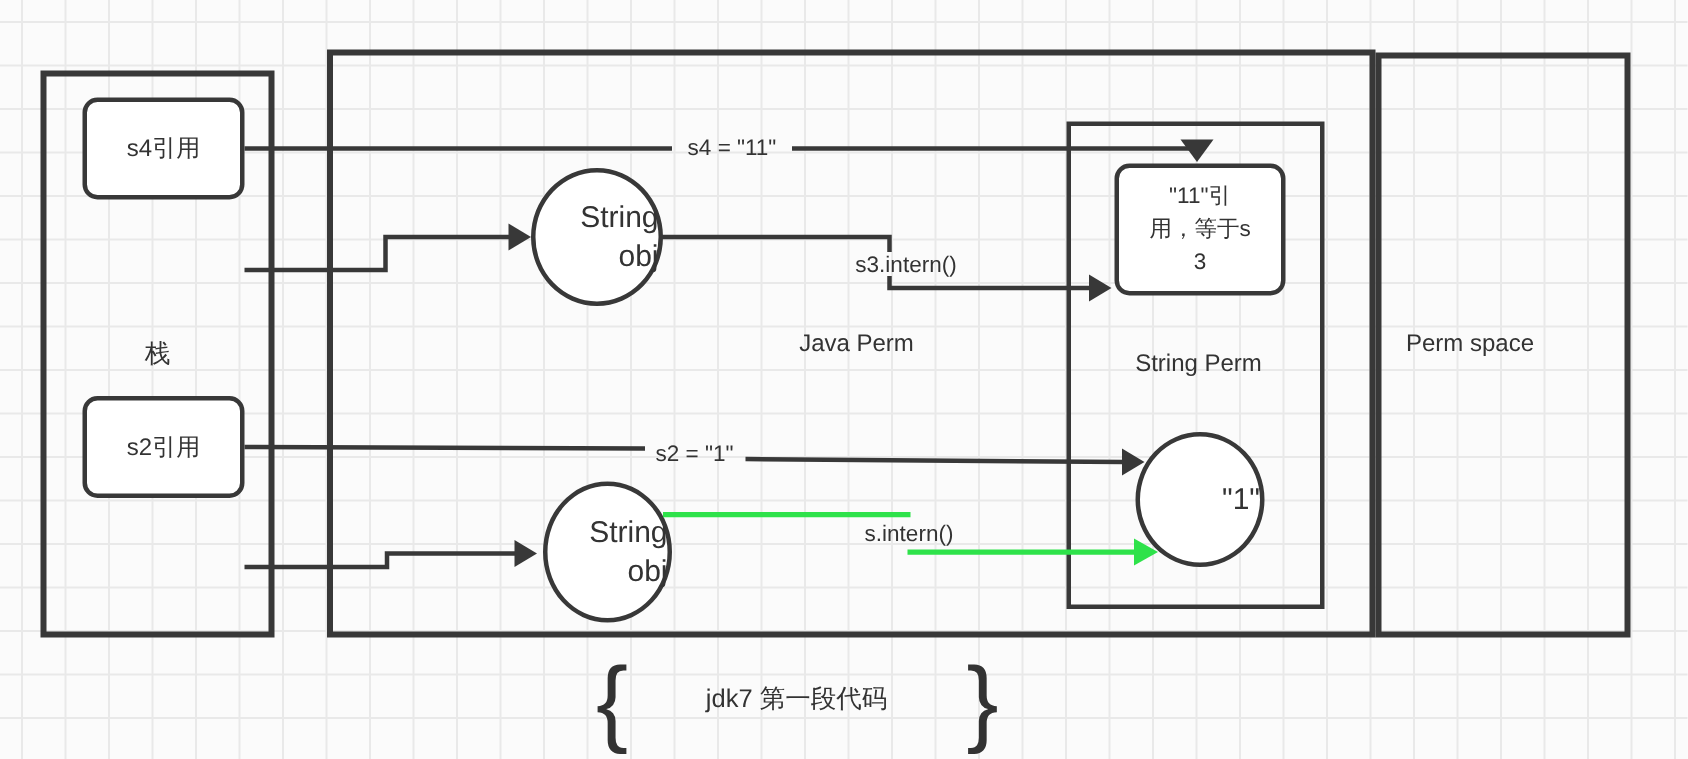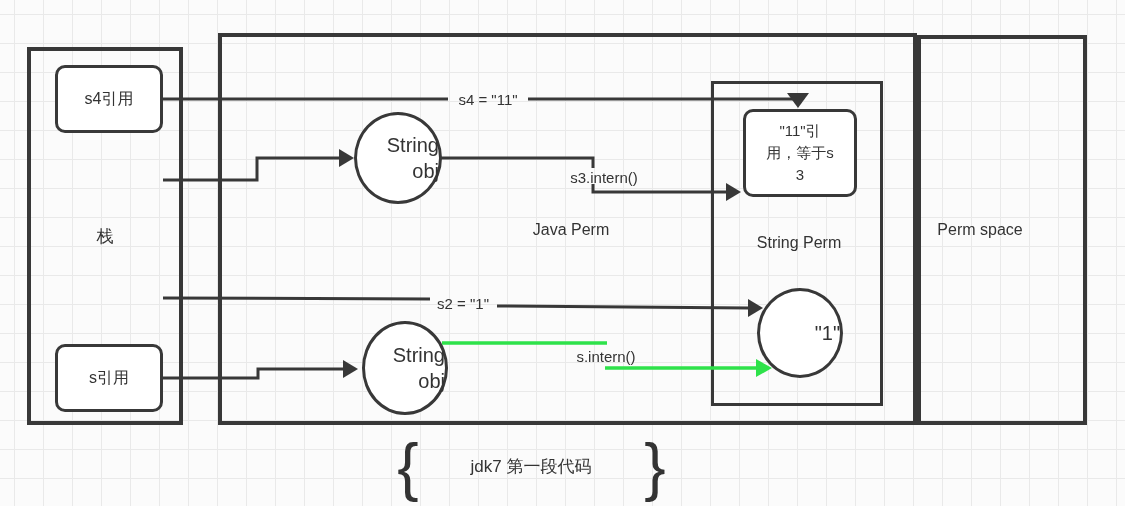--- a/index.html
+++ b/index.html
@@ -81,22 +81,22 @@
 <div class="canvas">
 
   <div class="bigbox" style="left:27px;top:47px;width:156px;height:378px;"></div>
   <div class="bigbox" style="left:218px;top:33px;width:699px;height:392px;"></div>
   <div class="bigbox" style="left:917px;top:35px;width:170px;height:390px;"></div>
   <div class="bigbox" style="left:711px;top:81px;width:172px;height:325px;border-width:3px;"></div>
 
   <div class="refbox" style="top:65px;">
     <span>s4引用</span>
   </div>
-  <div class="refbox" style="top:344px;">
-    <span>s引用</span>
+  <div class="refbox" style="top:264px;">
+    <span>s2引用</span>
   </div>
 
   <div class="circle" style="left:354px;top:112px;width:88px;height:92px;">
     <span>String</span>
     <span>obj</span>
   </div>
   <div class="circle" style="left:362px;top:321px;width:86px;height:94px;">
     <span>String</span>
     <span>obj</span>
   </div>

